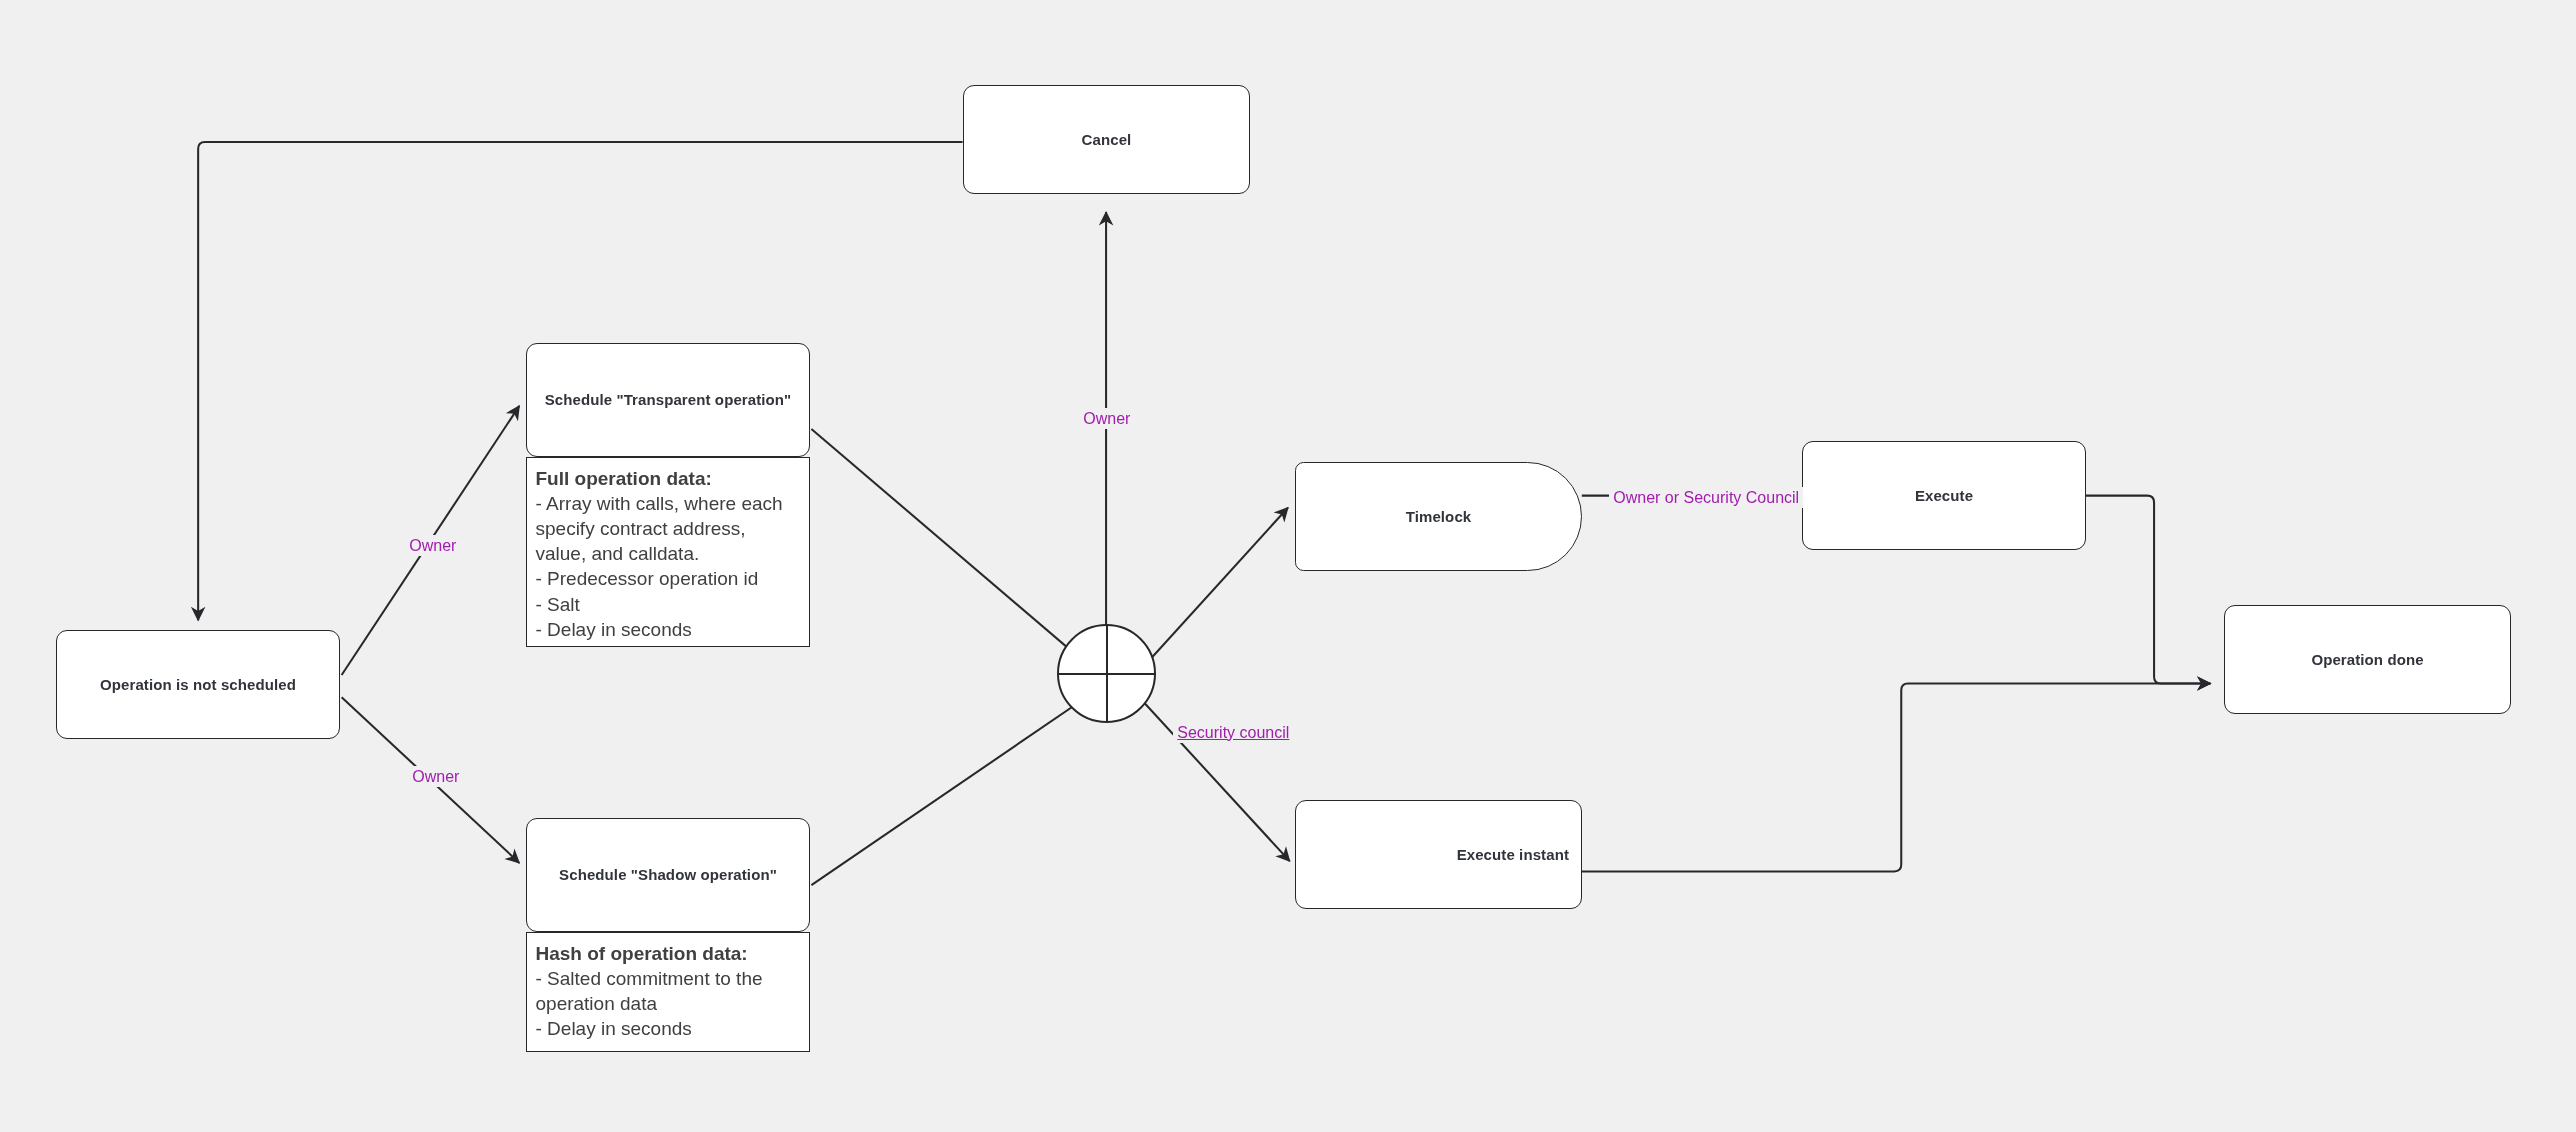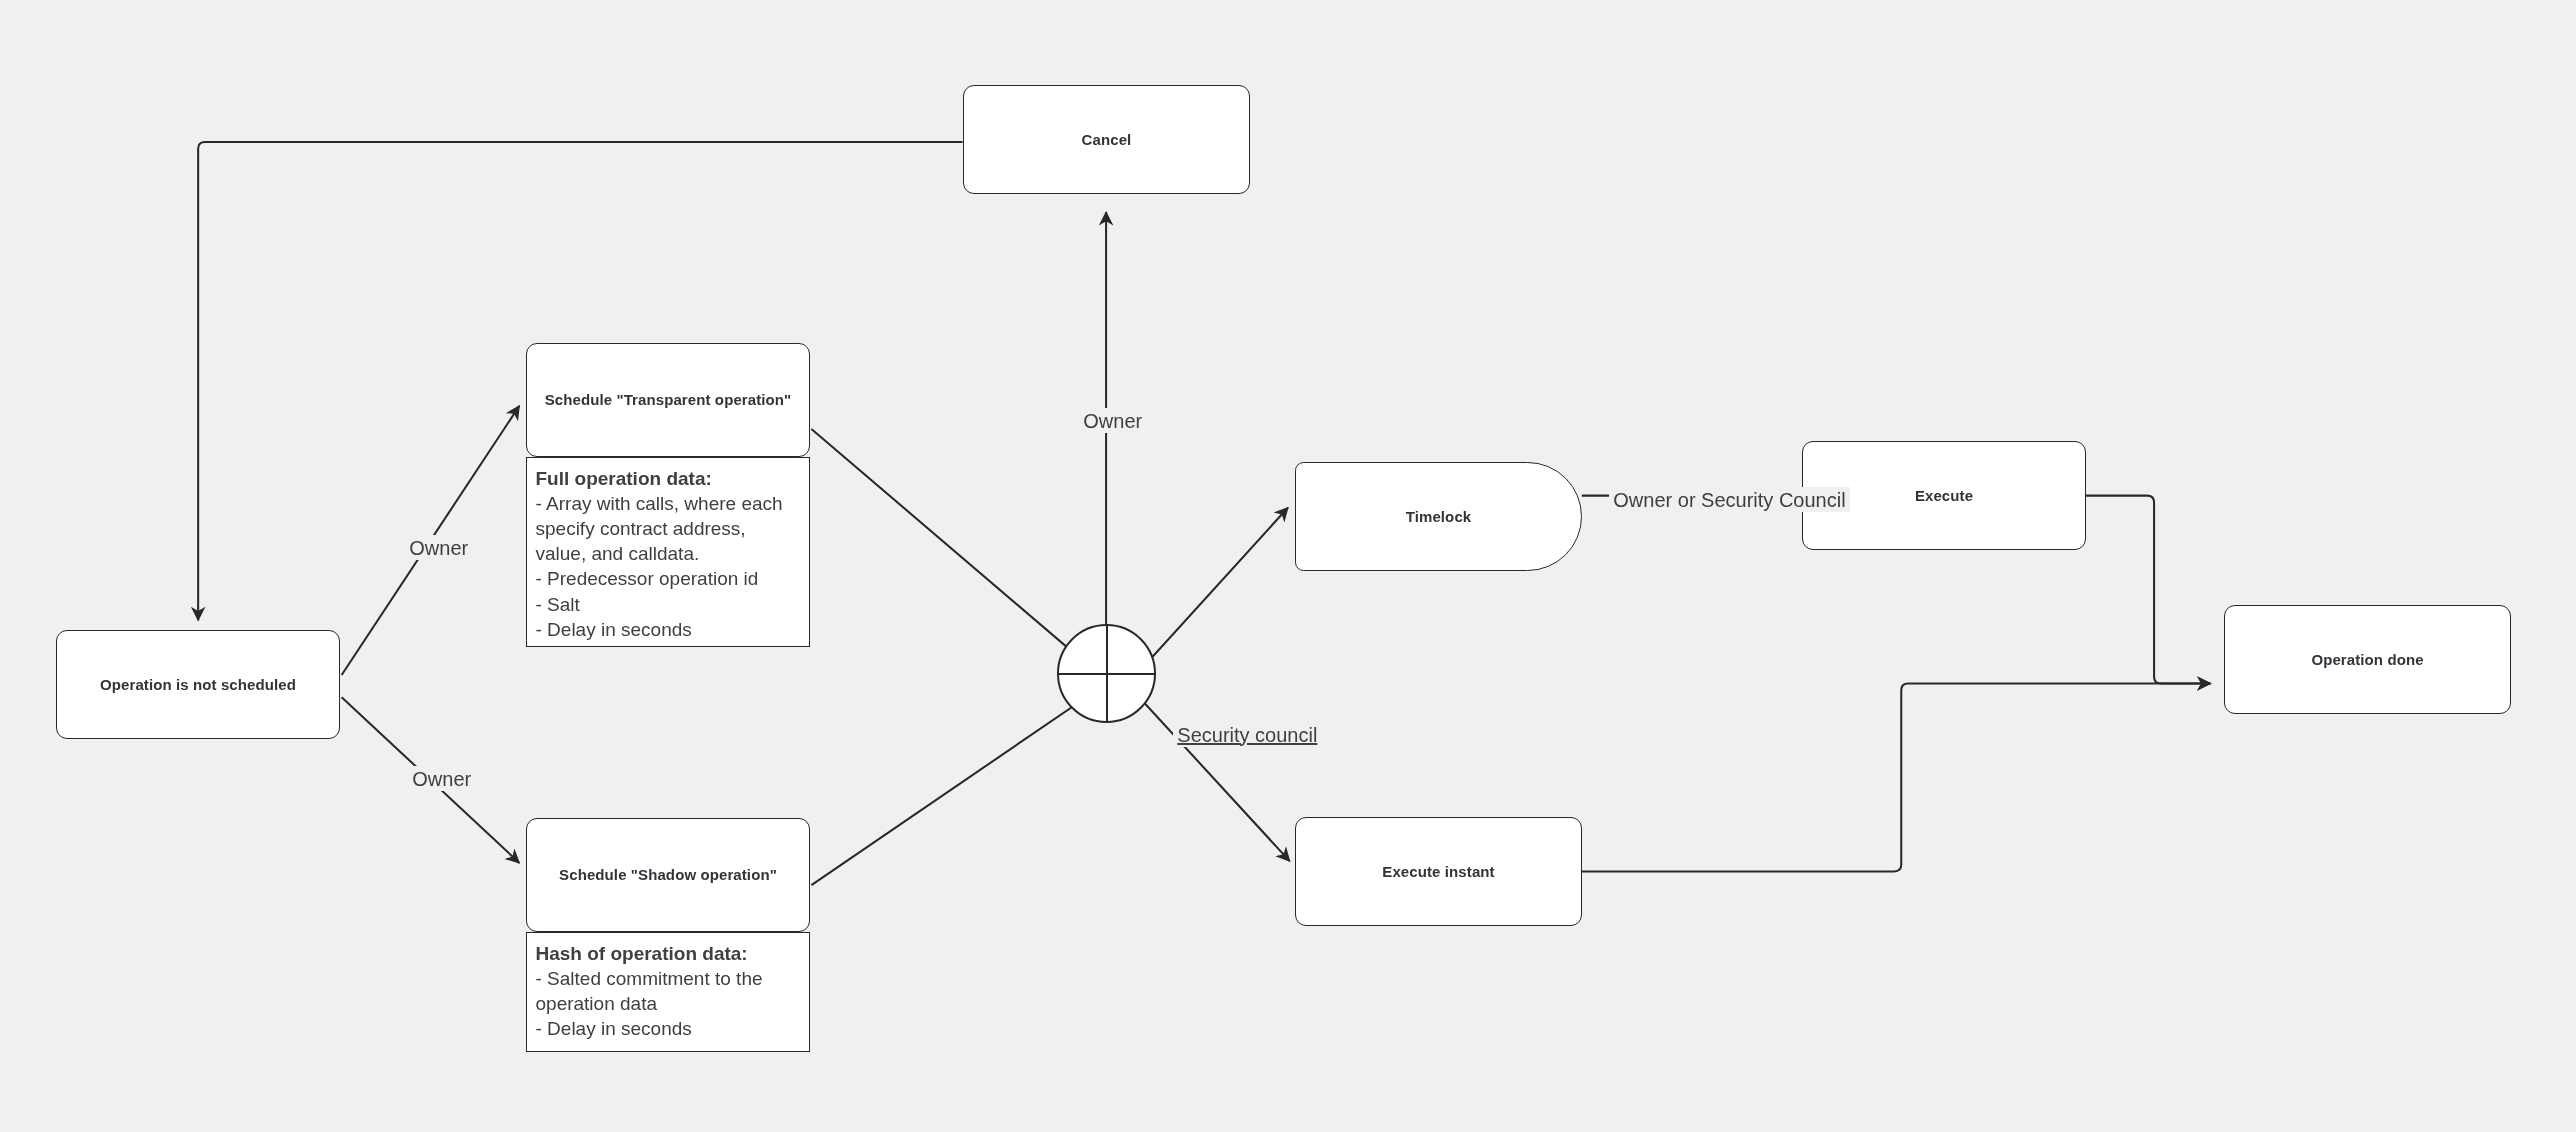--- a/index.html
+++ b/index.html
@@ -81,22 +81,22 @@
     position: absolute;
     background: #26282b;
   }
   .junction::before { left: -2px; right: -2px; top: 50%; height: 2px; margin-top: -1px; }
   .junction::after  { top: -2px; bottom: -2px; left: 50%; width: 2px; margin-left: -1px; }
 
   
   .edge-label {
     position: absolute;
     background: #f0f0f0;
-    color: #404040;
-    font-size: 20px;
+    color: #a21caf;
+    font-size: 16px;
     line-height: 1;
     padding: 2.6px 4.3px;
     white-space: nowrap;
     z-index: 4;
   }
 
   
   .timelock-shape {
     border-radius: 11px 70px 70px 11px;
     margin-top: 21px;
@@ -170,21 +170,21 @@
   <div class="junction" style="left:1057px; top:624px; width:99px; height:99px;"></div>
 
   <div class="node timelock-shape" style="left:1295px; top:441px; width:287px; height:109px;">
     <span class="label node-title">Timelock</span>
   </div>
 
   <div class="node rounded" style="left:1802px; top:441px; width:284px; height:109px;">
     <span class="label node-title">Execute</span>
   </div>
 
-  <div class="node rounded" style="left:1295px; top:817px; width:287px; height:109px;">
+  <div class="node rounded" style="left:1295px; top:800px; width:287px; height:109px;justify-content:flex-end;">
     <span class="label node-title">Execute instant</span>
   </div>
 
   <div class="node rounded" style="left:2224px; top:605px; width:287px; height:109px;">
     <span class="label node-title">Operation done</span>
   </div>
 
   <div class="edge-label" style="left:405px; top:535px;">Owner</div>
 
   <div class="edge-label" style="left:408px; top:766px;">Owner</div>

